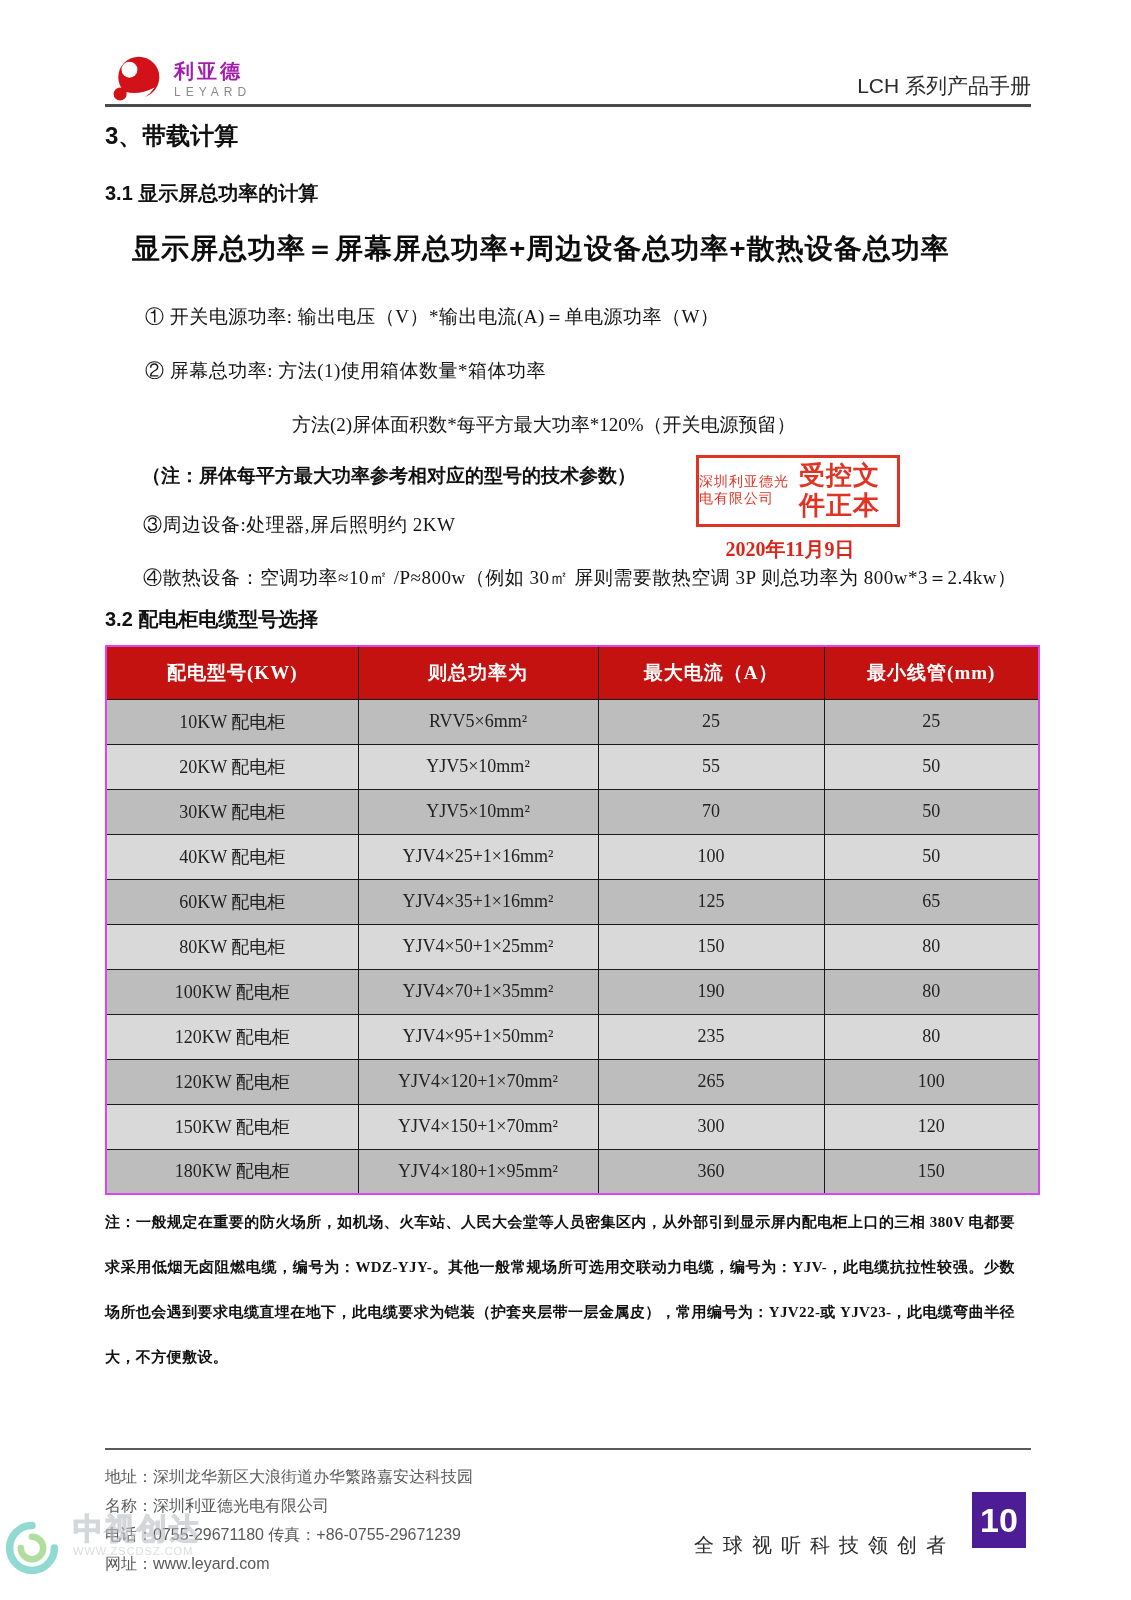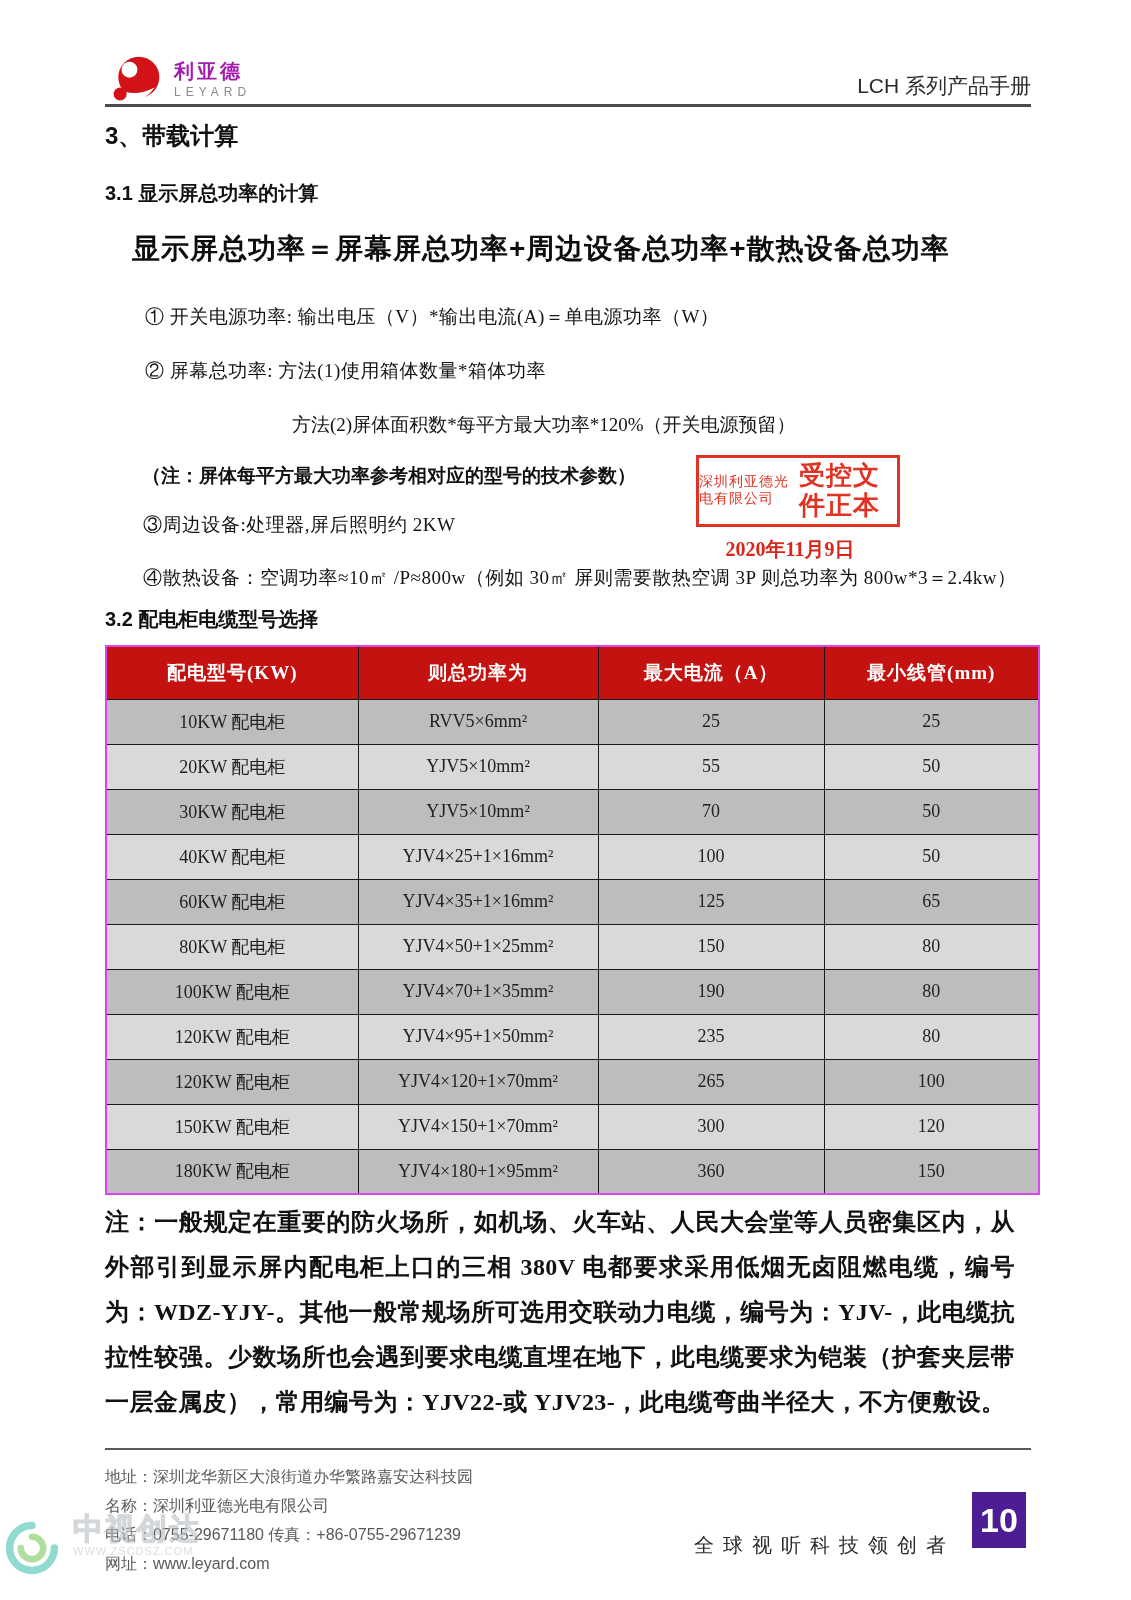--- a/index.html
+++ b/index.html
@@ -39,21 +39,21 @@
   
   .cable-table { position:absolute; left:105px; top:645px; width:933px; border-collapse:collapse;
     border:2px solid #d946ef; font-size:18px; table-layout:fixed; }
   .cable-table th { background:#c41211; color:#ffffff; font-weight:bold; font-size:19px;
     height:53px; border:1px solid #1a1a1a; text-align:center; letter-spacing:1px; }
   .cable-table td { height:45px; border:1px solid #1a1a1a; text-align:center; color:#222; }
   .cable-table tbody tr:nth-child(odd)  td { background:#bdbdbd; }
   .cable-table tbody tr:nth-child(even) td { background:#d9d9d9; }
   
   .bottom-note { position:absolute; left:105px; top:1200px; width:910px;
-    font-size:24px; font-weight:600; color:#111; line-height:45px; text-align:justify; letter-spacing:.4px; }
+    font-size:15px; font-weight:600; color:#111; line-height:45px; text-align:justify; letter-spacing:.4px; }
   
   .footer-rule { position:absolute; left:105px; width:926px; top:1448px; height:2px; background:#5a5a5a; }
   .footer-lines { position:absolute; left:105px; top:1462px; font-family:"Liberation Sans",sans-serif;
     font-size:16px; color:#595959; line-height:29px; }
   .page-num { position:absolute; left:972px; top:1492px; width:54px; height:56px; background:#4c1d95;
     color:#ffffff; font-family:"Liberation Sans",sans-serif; font-weight:bold; font-size:34px;
     display:flex; align-items:center; justify-content:center; }
   .slogan { position:absolute; right:176px; top:1532px; font-family:"Liberation Sans",sans-serif;
     font-size:20px; color:#2b2b2b; letter-spacing:9px; white-space:nowrap; }
   

